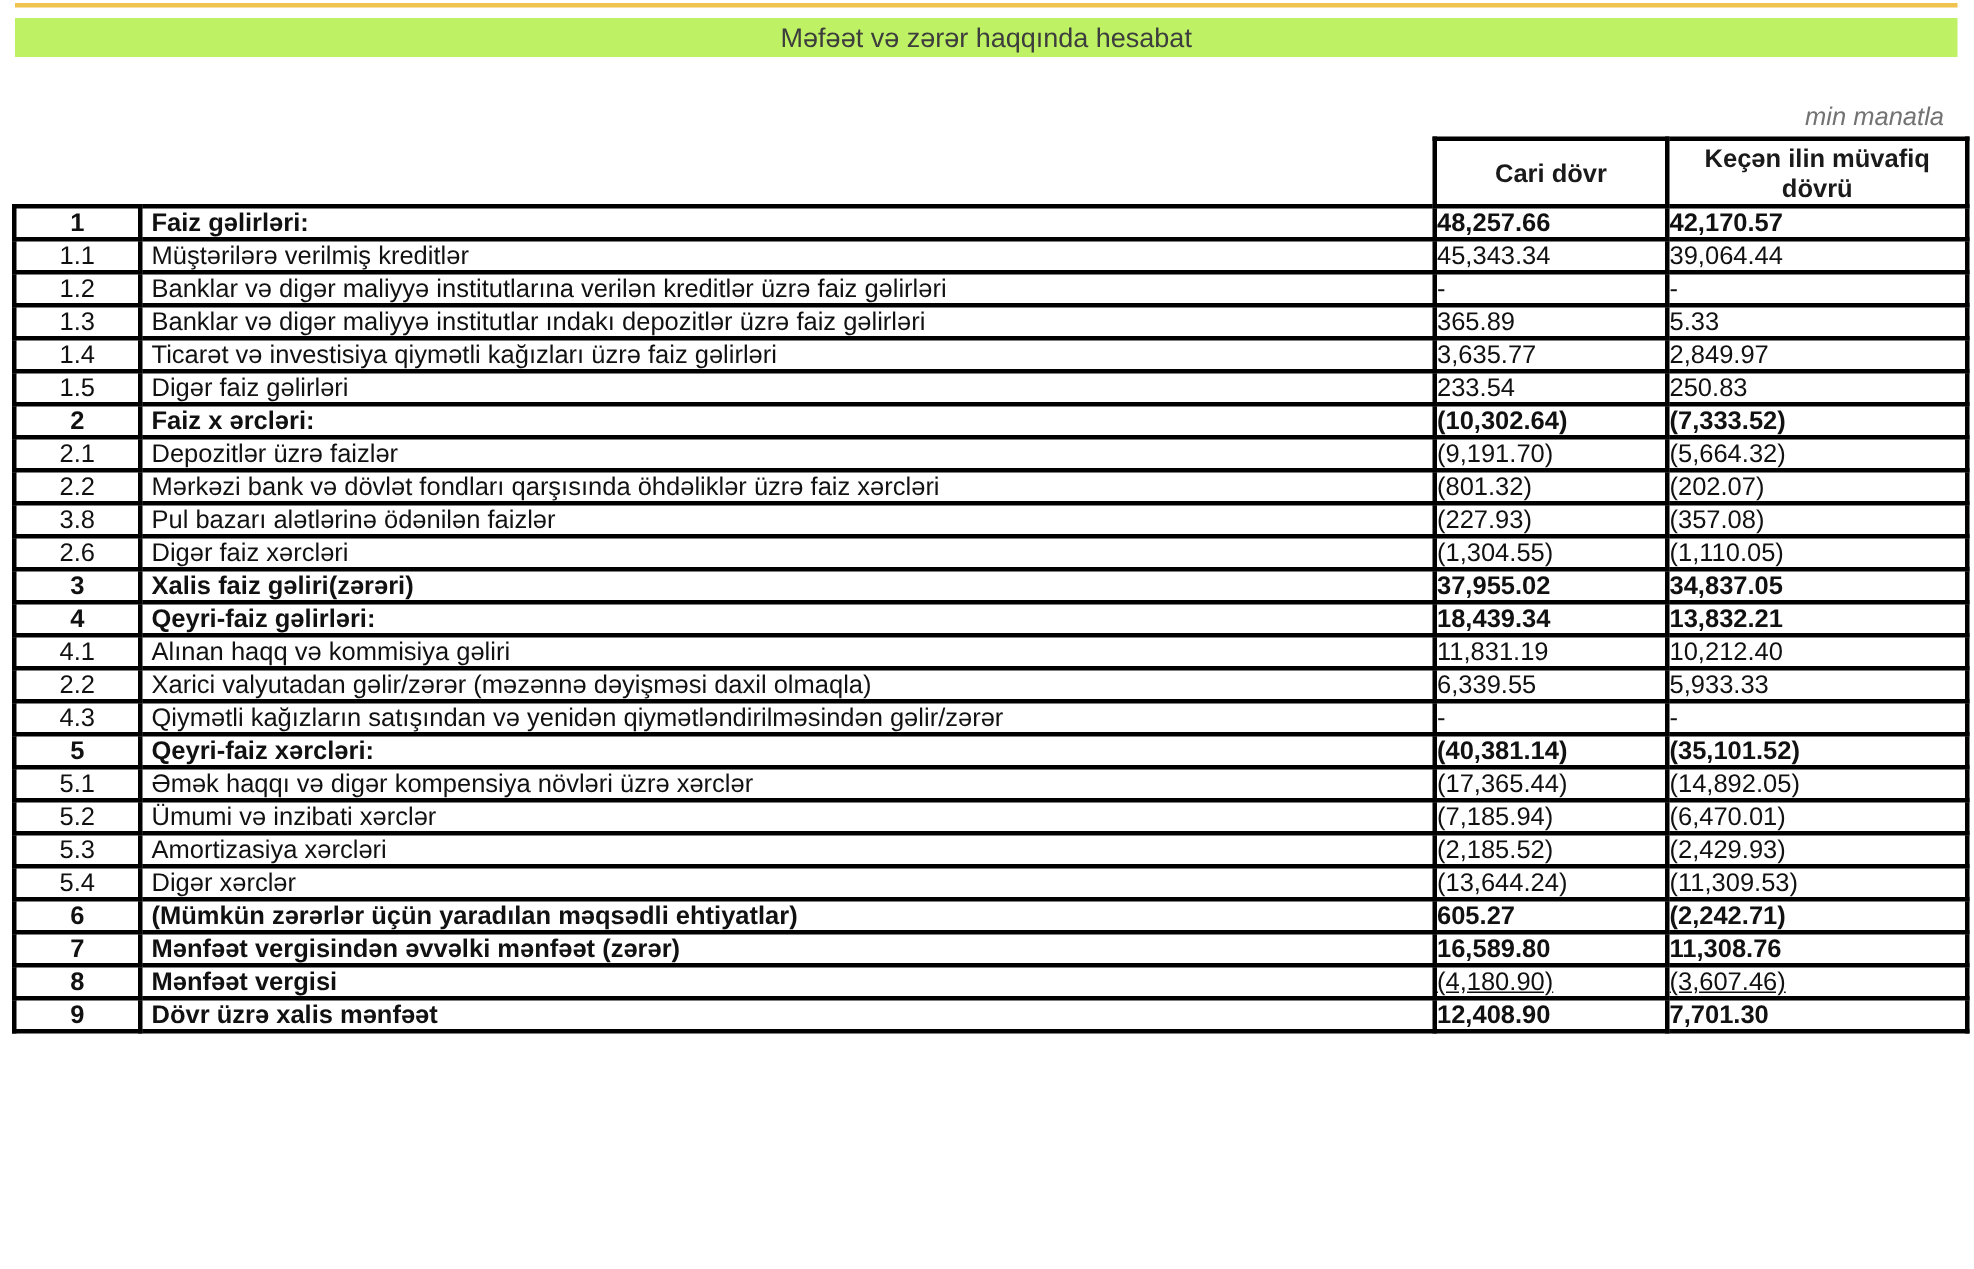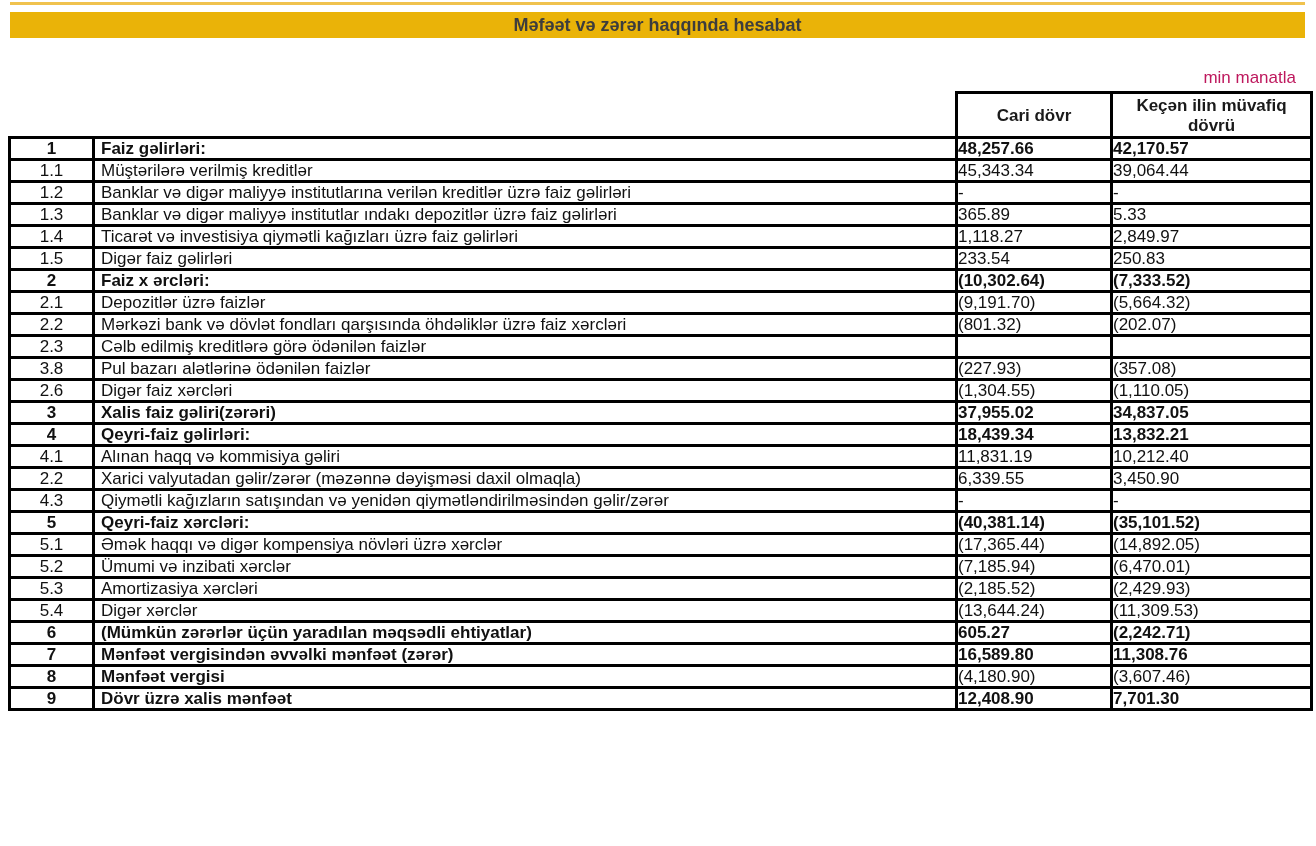--- a/index.html
+++ b/index.html
@@ -12,31 +12,32 @@
   }
   .top-rule {
     margin: 2px 11px 0 10px;
     height: 3px;
     background: #F0C24E;
   }
   .title-bar {
     margin: 7px 11px 0 10px;
     height: 26px;
     line-height: 26px;
-    background: #eab308;
+    background: #bef264;
     text-align: center;
-    font-weight: bold;
+    font-weight: normal;
     font-size: 18px;
     color: #3d3d3d;
   }
   .unit-note {
     margin: 30px 20px 3px 0;
     text-align: right;
+    font-style: italic;
     font-size: 17px;
-    color: #be185d;
+    color: #737373;
   }
   table.report {
     margin-left: 8px;
     border-collapse: collapse;
     table-layout: fixed;
     width: 1302px;
   }
   col.c-no   { width: 84px; }
   col.c-lbl  { width: 863px; }
   col.c-cur  { width: 155px; }
@@ -60,21 +61,21 @@
     white-space: normal;
     color: #1a1a1a;
   }
   tbody td { height: 19px; line-height: 19px; vertical-align: middle; }
   tbody td.num   { text-align: center; }
   tbody td.label { text-align: left;  padding-left: 6px; margin-left: 24px; }
   tbody td.cur,
   tbody td.prev  { text-align: left; padding-right: 6px; }
   tbody tr.bold td { font-weight: bold; }
   tbody tr.vals-regular td.cur,
-  tbody tr.vals-regular td.prev { font-weight: normal; }
+  tbody tr.vals-regular td.prev { font-weight: normal; text-decoration: underline; }
 </style>
 </head>
 <body>
 
 <div class="page">
 
   <div class="top-rule"></div>
 
   <div class="title-bar">
     <span>Məfəət və zərər haqqında hesabat</span>
@@ -118,21 +119,21 @@
   </tr>
         <tr>
     <td class="num">1.3</td>
     <td class="label">Banklar və digər maliyyə institutlar ındakı depozitlər üzrə faiz gəlirləri</td>
     <td class="cur">365.89</td>
     <td class="prev">5.33</td>
   </tr>
         <tr>
     <td class="num">1.4</td>
     <td class="label">Ticarət və investisiya qiymətli kağızları üzrə faiz gəlirləri</td>
-    <td class="cur">1,118.27</td>
+    <td class="cur">3,635.77</td>
     <td class="prev">2,849.97</td>
   </tr>
         <tr>
     <td class="num">1.5</td>
     <td class="label">Digər faiz gəlirləri</td>
     <td class="cur">233.54</td>
     <td class="prev">250.83</td>
   </tr>
         <tr class="bold">
     <td class="num">2</td>
@@ -146,26 +147,20 @@
     <td class="cur">(9,191.70)</td>
     <td class="prev">(5,664.32)</td>
   </tr>
         <tr>
     <td class="num">2.2</td>
     <td class="label">Mərkəzi bank və dövlət fondları qarşısında öhdəliklər üzrə faiz xərcləri</td>
     <td class="cur">(801.32)</td>
     <td class="prev">(202.07)</td>
   </tr>
         <tr>
-    <td class="num">2.3</td>
-    <td class="label">Cəlb edilmiş kreditlərə görə ödənilən faizlər</td>
-    <td class="cur"></td>
-    <td class="prev"></td>
-  </tr>
-        <tr>
     <td class="num">3.8</td>
     <td class="label">Pul bazarı alətlərinə ödənilən faizlər</td>
     <td class="cur">(227.93)</td>
     <td class="prev">(357.08)</td>
   </tr>
         <tr>
     <td class="num">2.6</td>
     <td class="label">Digər faiz xərcləri</td>
     <td class="cur">(1,304.55)</td>
     <td class="prev">(1,110.05)</td>
@@ -185,21 +180,21 @@
         <tr>
     <td class="num">4.1</td>
     <td class="label">Alınan haqq və kommisiya gəliri</td>
     <td class="cur">11,831.19</td>
     <td class="prev">10,212.40</td>
   </tr>
         <tr>
     <td class="num">2.2</td>
     <td class="label">Xarici valyutadan gəlir/zərər (məzənnə dəyişməsi daxil olmaqla)</td>
     <td class="cur">6,339.55</td>
-    <td class="prev">3,450.90</td>
+    <td class="prev">5,933.33</td>
   </tr>
         <tr>
     <td class="num">4.3</td>
     <td class="label">Qiymətli kağızların satışından və yenidən qiymətləndirilməsindən gəlir/zərər</td>
     <td class="cur">-</td>
     <td class="prev">-</td>
   </tr>
         <tr class="bold">
     <td class="num">5</td>
     <td class="label">Qeyri-faiz xərcləri:</td>

